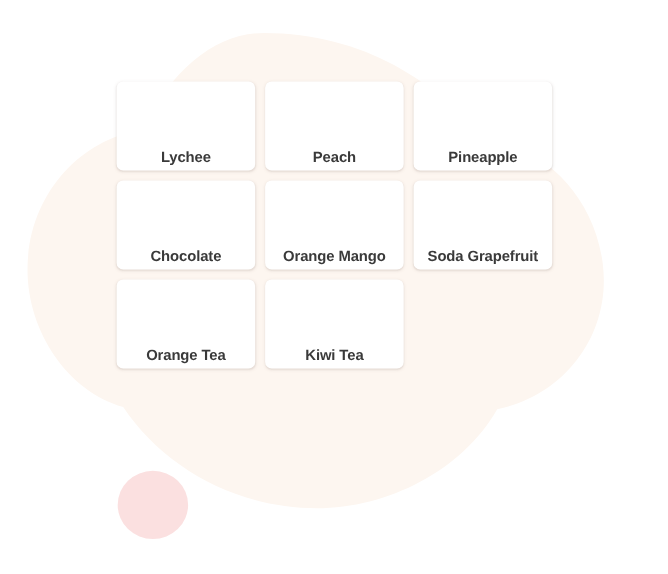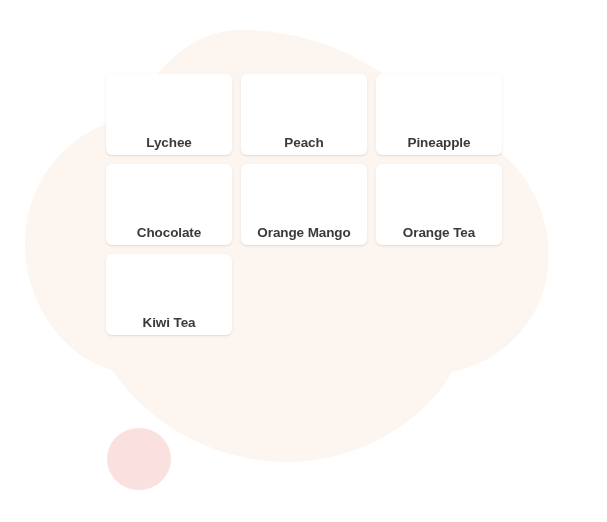--- a/index.html
+++ b/index.html
@@ -101,20 +101,23 @@
 
 
     <div class="card">
       <span class="card-label">Chocolate</span>
     </div>
 
     <div class="card">
       <span class="card-label">Orange Mango</span>
     </div>
 
+    <div class="card">
+      <span class="card-label">Soda Grapefruit</span>
+    </div>
 
     <div class="card">
       <span class="card-label">Orange Tea</span>
     </div>
 
 
     <div class="card">
       <span class="card-label">Kiwi Tea</span>
     </div>
 

